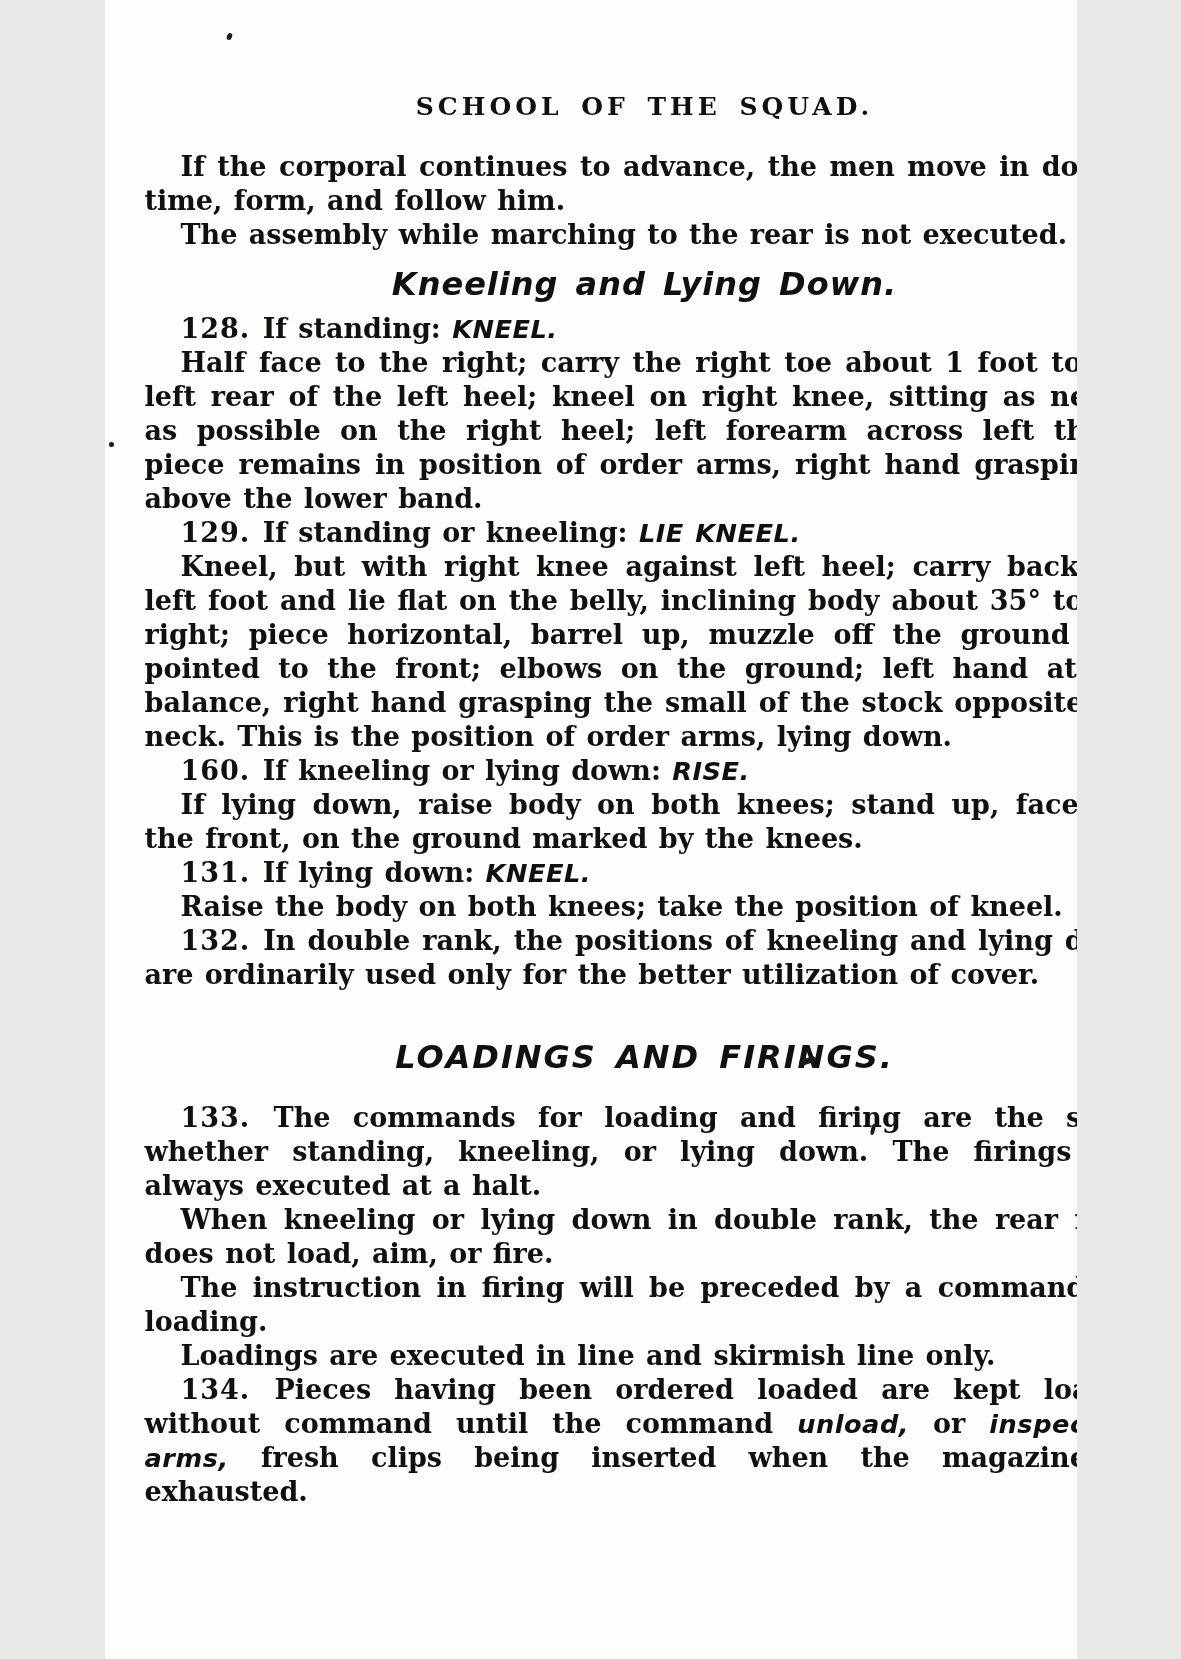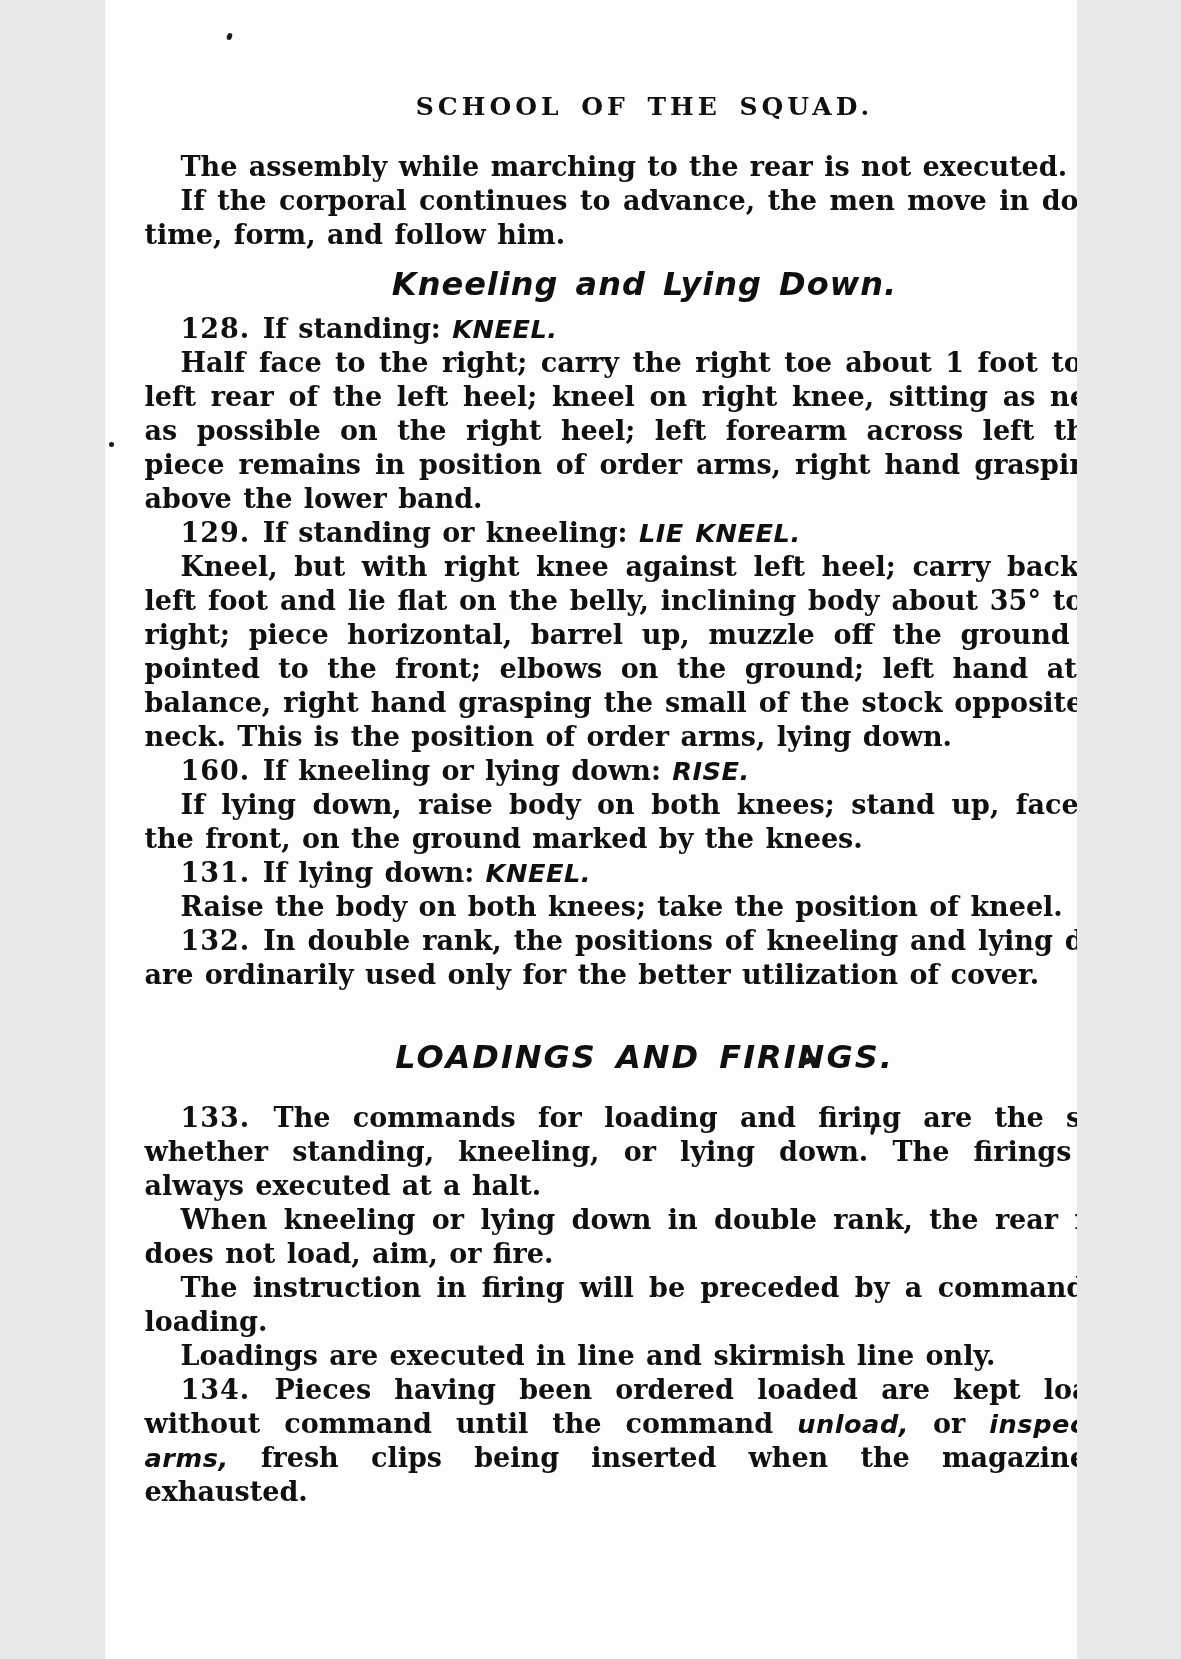--- a/index.html
+++ b/index.html
@@ -101,22 +101,22 @@
 <body>
 
 <div class="page" style="--paper: #fdfdfb; --ink: #101010;">
 
   <div class="header">
     <span class="running-title">SCHOOL OF THE SQUAD.</span>
     <span class="page-number">43</span>
   </div>
 
   <div class="body-col">
+      <div class="block para"><span class="seg-plain">If the corporal continues to advance, the men move in double time, form, and follow him.</span></div>
       <div class="block para"><span class="seg-plain">The assembly while marching to the rear is not executed.</span></div>
-      <div class="block para"><span class="seg-plain">If the corporal continues to advance, the men move in double time, form, and follow him.</span></div>
       <div class="block heading-minor"><span class="seg-plain">Kneeling and Lying Down.</span></div>
       <div class="block cmd-line"><span class="seg-num">128. </span><span class="seg-plain">If standing: </span><span class="seg-cmd">KNEEL.</span></div>
       <div class="block para"><span class="seg-plain">Half face to the right; carry the right toe about 1 foot to the left rear of the left heel; kneel on right knee, sitting as nearly as possible on the right heel; left forearm across left thigh; piece remains in position of order arms, right hand grasping it above the lower band.</span></div>
       <div class="block cmd-line"><span class="seg-num">129. </span><span class="seg-plain">If standing or kneeling: </span><span class="seg-cmd">LIE KNEEL.</span></div>
       <div class="block para"><span class="seg-plain">Kneel, but with right knee against left heel; carry back the left foot and lie flat on the belly, inclining body about 35° to the right; piece horizontal, barrel up, muzzle off the ground and pointed to the front; elbows on the ground; left hand at the balance, right hand grasping the small of the stock opposite the neck.  This is the position of order arms, lying down.</span></div>
       <div class="block cmd-line"><span class="seg-num">160. </span><span class="seg-plain">If kneeling or lying down: </span><span class="seg-cmd">RISE.</span></div>
       <div class="block para"><span class="seg-plain">If lying down, raise body on both knees; stand up, faced to the front, on the ground marked by the knees.</span></div>
       <div class="block cmd-line"><span class="seg-num">131. </span><span class="seg-plain">If lying down: </span><span class="seg-cmd">KNEEL.</span></div>
       <div class="block para"><span class="seg-plain">Raise the body on both knees; take the position of kneel.</span></div>
       <div class="block para"><span class="seg-num">132. </span><span class="seg-plain">In double rank, the positions of kneeling and lying down are ordinarily used only for the better utilization of cover.</span></div>

